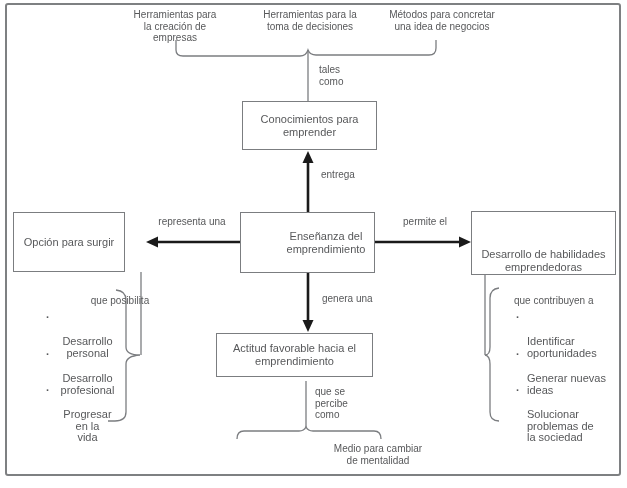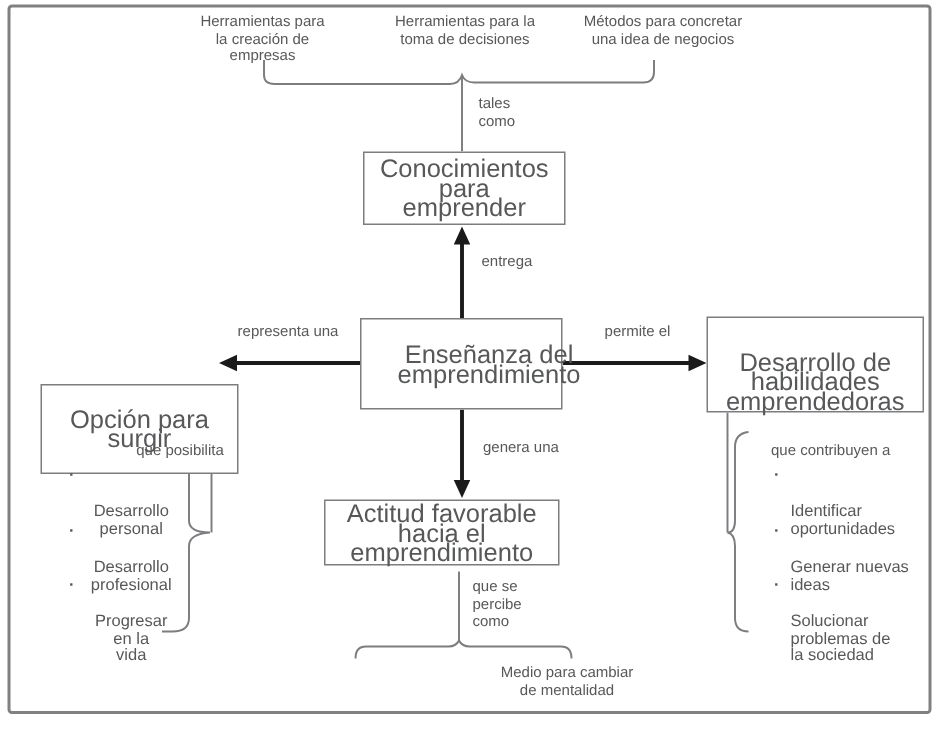--- a/index.html
+++ b/index.html
@@ -8,21 +8,21 @@
     font-family:"Liberation Sans",sans-serif;color:#57585a;overflow:hidden;
   }
   .frame{
     position:absolute;left:5px;top:3px;width:616px;height:473px;
     border:2px solid #7e8082;border-radius:3px;box-sizing:border-box;background:#fff;
   }
   svg.lines{position:absolute;left:0;top:0;width:627px;height:488px;}
   .node{
     position:absolute;box-sizing:border-box;border:1.5px solid #7b7d80;background:#ffffff;
     display:flex;align-items:center;justify-content:center;text-align:center;
-    font-size:17px;line-height:13px;white-space:pre-line;color:#57585a;
+    font-size:11px;line-height:13px;white-space:pre-line;color:#57585a;
   }
   .lbl{
     position:absolute;font-size:10px;line-height:11.5px;white-space:pre-line;
     color:#57585a;
   }
   .lbl.c{text-align:center;transform:translateX(-50%);}
   .litem{position:absolute;font-size:11px;line-height:11.5px;white-space:pre-line;}
   .litem .bullet{position:absolute;left:0;top:-1px;font-weight:bold;color:#57585a;}
   .litem .t{display:block;margin-left:11px;}
   .litem.leftside .t{text-align:center;}
@@ -61,21 +61,21 @@
 empresas</div>
   <div class="lbl c" style="left:310px;top:9px;">Herramientas para la
 toma de decisiones</div>
   <div class="lbl c" style="left:442px;top:9px;">Métodos para concretar
 una idea de negocios</div>
 
   <div class="node" style="left:242px;top:101px;width:135px;height:49px;"><span>Conocimientos para
 emprender</span></div>
   <div class="node" style="left:240px;top:212px;width:135px;height:61px;padding-left:37px;"><span>Enseñanza del
 emprendimiento</span></div>
-  <div class="node" style="left:27px;top:212px;width:132px;height:60px;margin-top:44px;"><span>Opción para surgir</span></div>
+  <div class="node" style="left:13px;top:212px;width:112px;height:60px;"><span>Opción para surgir</span></div>
   <div class="node" style="left:471px;top:211px;width:145px;height:64px;align-items:flex-end;"><span>Desarrollo de habilidades
 emprendedoras</span></div>
   <div class="node" style="left:216px;top:333px;width:157px;height:44px;"><span>Actitud favorable hacia el
 emprendimiento</span></div>
 
   <div class="lbl" style="left:319px;top:64px;">tales
 como</div>
   <div class="lbl" style="left:321px;top:169px;">entrega</div>
   <div class="lbl c" style="left:192px;top:216px;">representa una</div>
   <div class="lbl c" style="left:425px;top:216px;">permite el</div>

